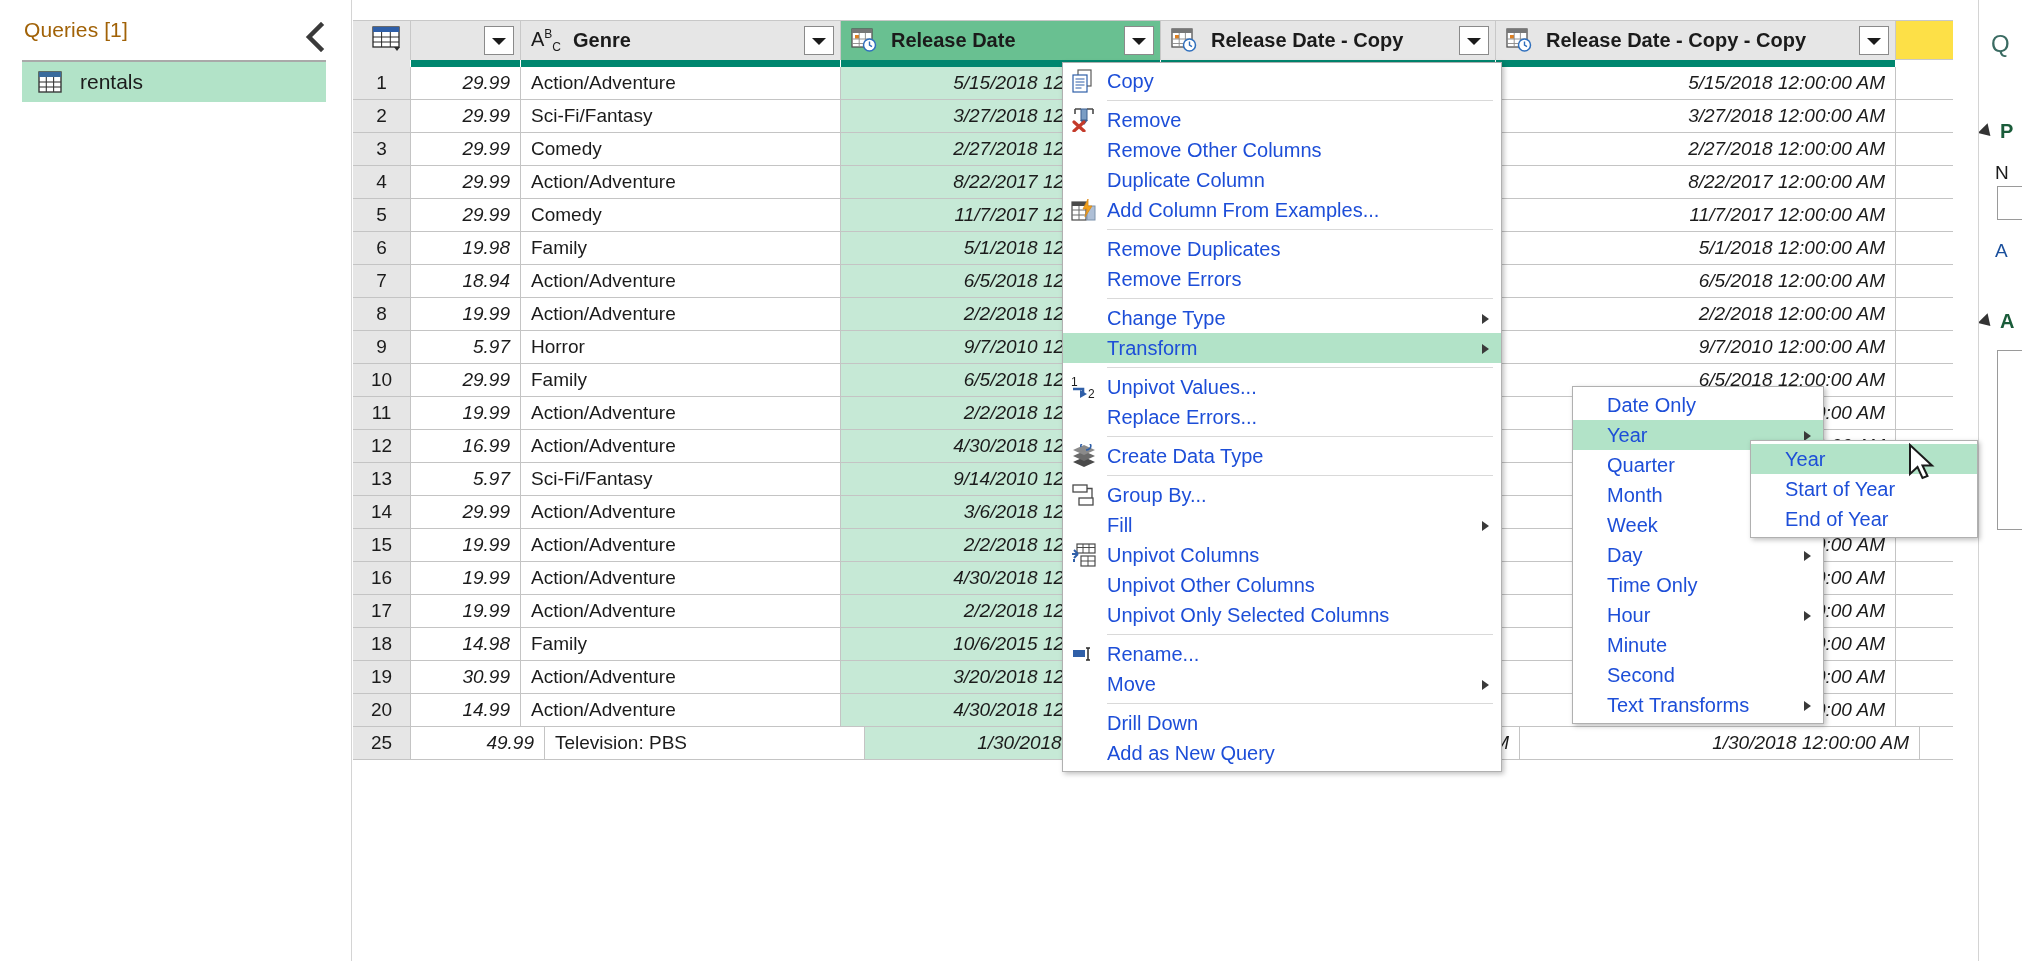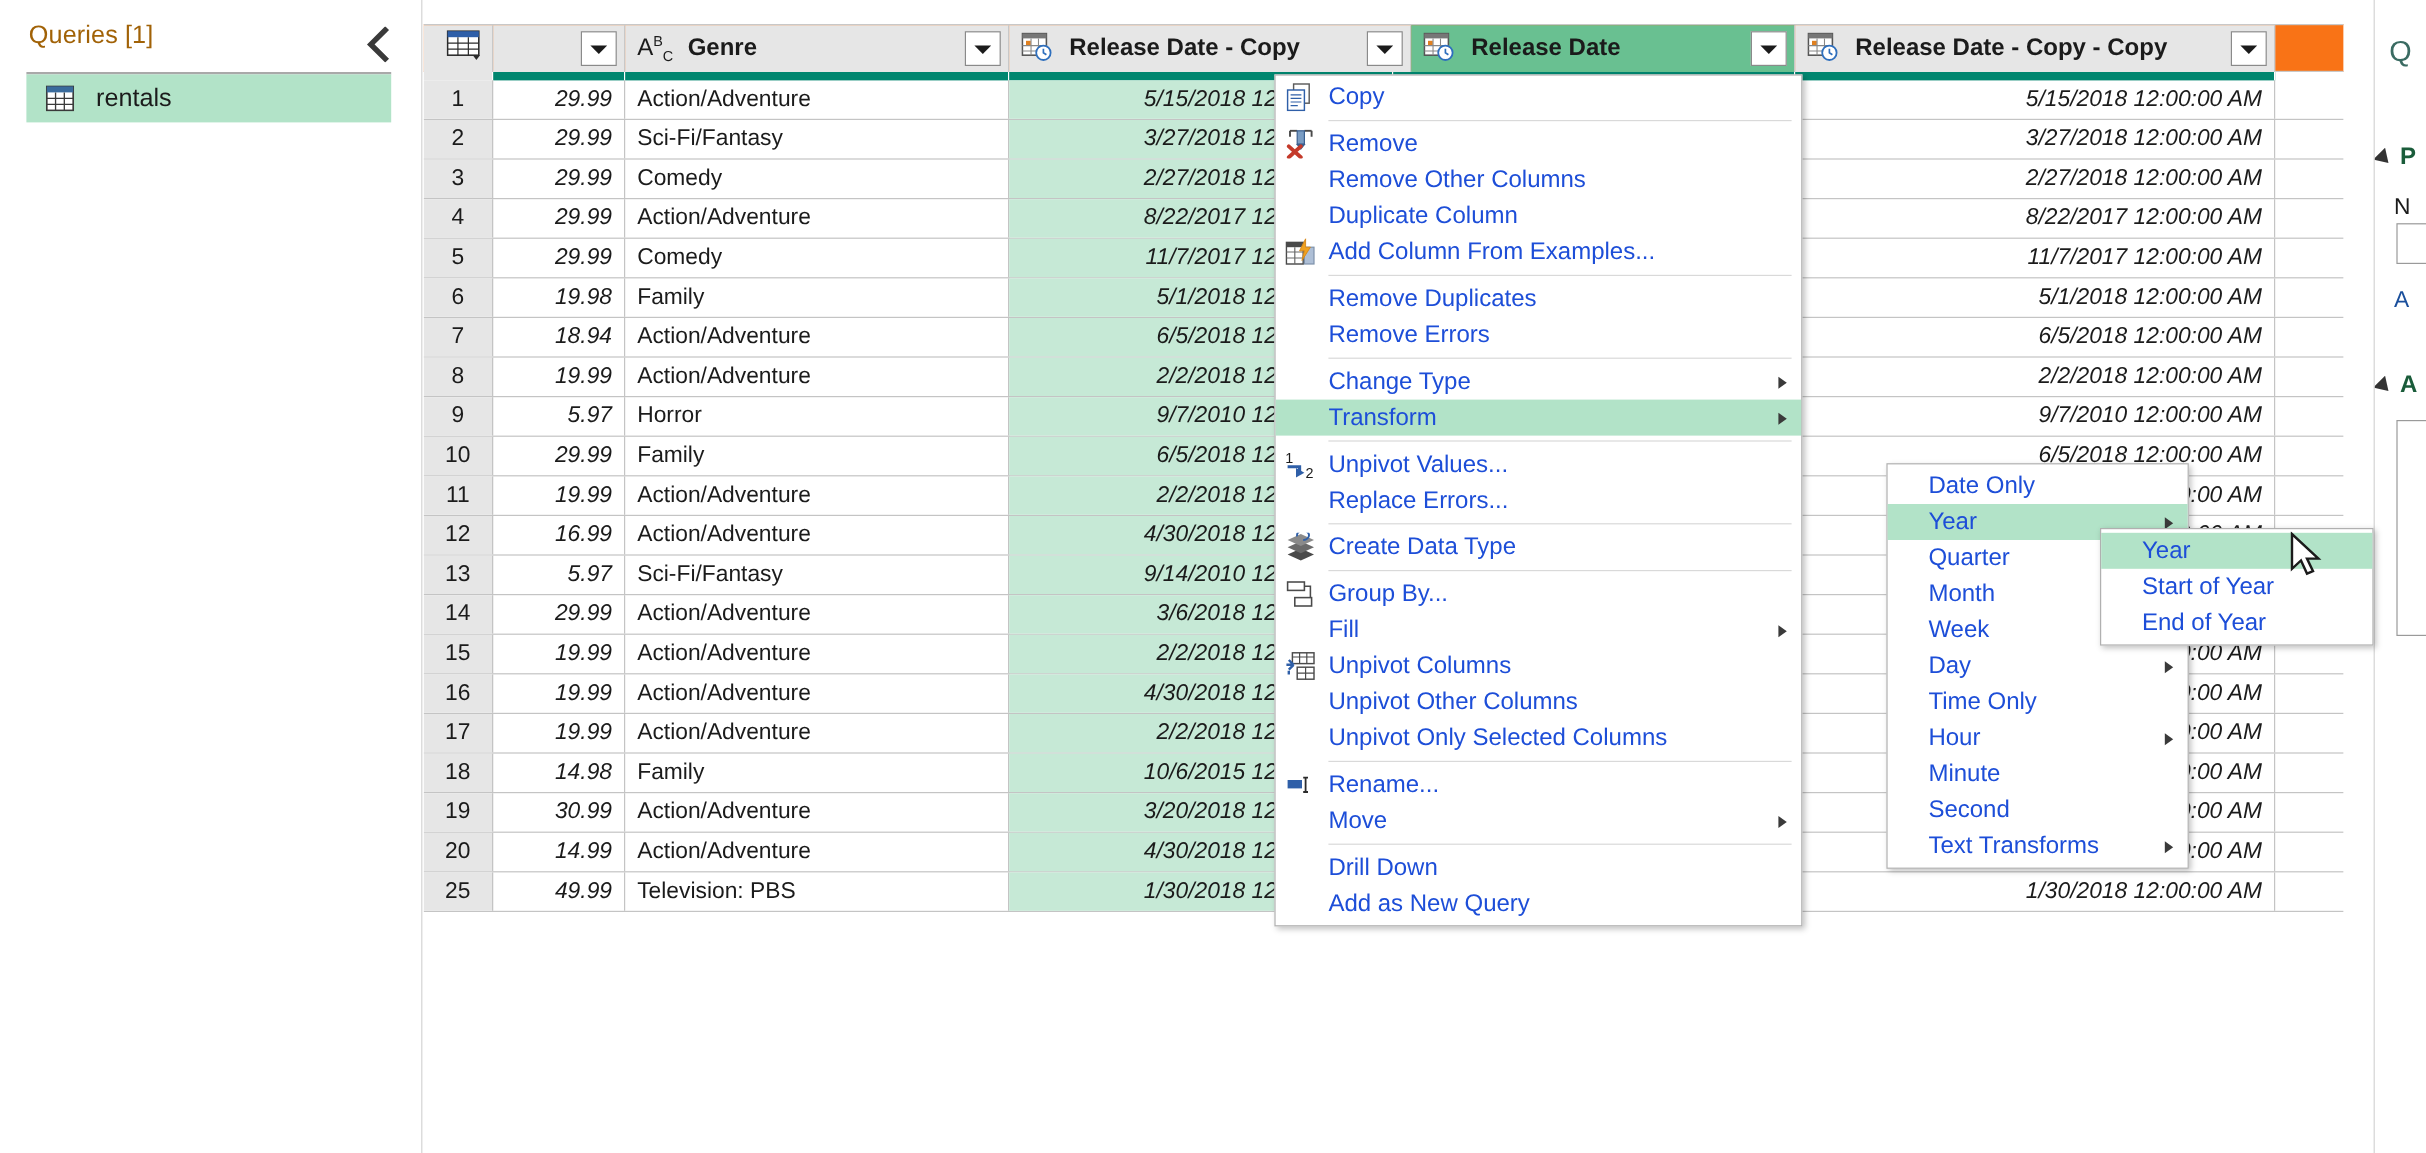--- a/index.html
+++ b/index.html
@@ -54,21 +54,21 @@
   .grid-wrap {
     position: absolute; left: 353px; top: 0;
     width: 1600px; height: 961px;
     overflow: hidden;
     background: #ffffff;
   }
   .grid-headers {
     position: absolute; left: 0; top: 20px;
     height: 40px; width: 1600px;
     display: flex;
-    background: #f97316;
+    background: #fde047;
     border-top: 1px solid #c8c8c8;
     border-bottom: 1px solid #c8c8c8;
   }
   .hcell {
     display: flex; align-items: center;
     height: 39px;
     border-right: 1px solid #c8c8c8;
     background: #e6e6e6;
     position: relative;
     cursor: pointer;
@@ -286,58 +286,58 @@
         </div>
         <div class="hcell" style="width: 320px;">
           <span class="type-ic"><span style="font-size:20px;color:#1b1b1b;font-family:'Liberation Sans',sans-serif;">A<sup style="font-size:12px">B</sup><sub style="font-size:12px">C</sub></span></span>
           <span class="hlabel">Genre</span>
           <span class="drop-btn">
             <svg width="16" height="10" viewBox="0 0 16 10">
               <path d="M1 2 L8 9 L15 2 Z" fill="#1b1b1b"></path>
             </svg>
           </span>
         </div>
+        <div class="hcell sel" style="width: 320px;">
+          <span class="type-ic"><svg width="28" height="26" viewBox="0 0 28 26">
+              <rect x="1" y="3" width="20" height="18" fill="#fff" stroke="#555" stroke-width="1.3"></rect>
+              <rect x="1" y="3" width="20" height="4" fill="#777"></rect>
+              <rect x="4" y="9" width="4" height="3.6" fill="#e08020"></rect>
+              <line x1="8.2" y1="7" x2="8.2" y2="21" stroke="#888" stroke-width=".9"></line>
+              <line x1="14.4" y1="7" x2="14.4" y2="21" stroke="#888" stroke-width=".9"></line>
+              <line x1="1" y1="13" x2="21" y2="13" stroke="#888" stroke-width=".9"></line>
+              <line x1="1" y1="17.5" x2="21" y2="17.5" stroke="#888" stroke-width=".9"></line>
+              <circle cx="18.5" cy="19" r="6" fill="#fff" stroke="#2f6fbd" stroke-width="1.5"></circle>
+              <path d="M18.5 15.6 L18.5 19 L21 20.6" stroke="#2f6fbd" stroke-width="1.4" fill="none"></path>
+            </svg></span>
+          <span class="hlabel">Release Date</span>
+          <span class="drop-btn">
+            <svg width="16" height="10" viewBox="0 0 16 10">
+              <path d="M1 2 L8 9 L15 2 Z" fill="#1b1b1b"></path>
+            </svg>
+          </span>
+        </div>
         <div class="hcell" style="width: 335px;">
           <span class="type-ic"><svg width="28" height="26" viewBox="0 0 28 26">
               <rect x="1" y="3" width="20" height="18" fill="#fff" stroke="#555" stroke-width="1.3"></rect>
               <rect x="1" y="3" width="20" height="4" fill="#777"></rect>
               <rect x="4" y="9" width="4" height="3.6" fill="#e08020"></rect>
               <line x1="8.2" y1="7" x2="8.2" y2="21" stroke="#888" stroke-width=".9"></line>
               <line x1="14.4" y1="7" x2="14.4" y2="21" stroke="#888" stroke-width=".9"></line>
               <line x1="1" y1="13" x2="21" y2="13" stroke="#888" stroke-width=".9"></line>
               <line x1="1" y1="17.5" x2="21" y2="17.5" stroke="#888" stroke-width=".9"></line>
               <circle cx="18.5" cy="19" r="6" fill="#fff" stroke="#2f6fbd" stroke-width="1.5"></circle>
               <path d="M18.5 15.6 L18.5 19 L21 20.6" stroke="#2f6fbd" stroke-width="1.4" fill="none"></path>
             </svg></span>
           <span class="hlabel">Release Date - Copy</span>
           <span class="drop-btn">
             <svg width="16" height="10" viewBox="0 0 16 10">
               <path d="M1 2 L8 9 L15 2 Z" fill="#1b1b1b"></path>
             </svg>
           </span>
         </div>
-        <div class="hcell sel" style="width: 320px;">
-          <span class="type-ic"><svg width="28" height="26" viewBox="0 0 28 26">
-              <rect x="1" y="3" width="20" height="18" fill="#fff" stroke="#555" stroke-width="1.3"></rect>
-              <rect x="1" y="3" width="20" height="4" fill="#777"></rect>
-              <rect x="4" y="9" width="4" height="3.6" fill="#e08020"></rect>
-              <line x1="8.2" y1="7" x2="8.2" y2="21" stroke="#888" stroke-width=".9"></line>
-              <line x1="14.4" y1="7" x2="14.4" y2="21" stroke="#888" stroke-width=".9"></line>
-              <line x1="1" y1="13" x2="21" y2="13" stroke="#888" stroke-width=".9"></line>
-              <line x1="1" y1="17.5" x2="21" y2="17.5" stroke="#888" stroke-width=".9"></line>
-              <circle cx="18.5" cy="19" r="6" fill="#fff" stroke="#2f6fbd" stroke-width="1.5"></circle>
-              <path d="M18.5 15.6 L18.5 19 L21 20.6" stroke="#2f6fbd" stroke-width="1.4" fill="none"></path>
-            </svg></span>
-          <span class="hlabel">Release Date</span>
-          <span class="drop-btn">
-            <svg width="16" height="10" viewBox="0 0 16 10">
-              <path d="M1 2 L8 9 L15 2 Z" fill="#1b1b1b"></path>
-            </svg>
-          </span>
-        </div>
         <div class="hcell" style="width: 400px;">
           <span class="type-ic"><svg width="28" height="26" viewBox="0 0 28 26">
               <rect x="1" y="3" width="20" height="18" fill="#fff" stroke="#555" stroke-width="1.3"></rect>
               <rect x="1" y="3" width="20" height="4" fill="#777"></rect>
               <rect x="4" y="9" width="4" height="3.6" fill="#e08020"></rect>
               <line x1="8.2" y1="7" x2="8.2" y2="21" stroke="#888" stroke-width=".9"></line>
               <line x1="14.4" y1="7" x2="14.4" y2="21" stroke="#888" stroke-width=".9"></line>
               <line x1="1" y1="13" x2="21" y2="13" stroke="#888" stroke-width=".9"></line>
               <line x1="1" y1="17.5" x2="21" y2="17.5" stroke="#888" stroke-width=".9"></line>
               <circle cx="18.5" cy="19" r="6" fill="#fff" stroke="#2f6fbd" stroke-width="1.5"></circle>
@@ -515,21 +515,21 @@
         <div class="grow">
           <div class="gcell rownum">20</div>
           <div class="gcell num" style="width: 110px;">14.99</div>
           <div class="gcell txt" style="width: 320px;">Action/Adventure</div>
           <div class="gcell date selcol" style="width: 320px;">4/30/2018 12:00:00 AM</div>
           <div class="gcell date" style="width: 335px;">4/30/2018 12:00:00 AM</div>
           <div class="gcell date" style="width: 400px;">4/30/2018 12:00:00 AM</div>
         </div>
         <div class="grow">
           <div class="gcell rownum">25</div>
-          <div class="gcell num" style="width: 110px;">49.99</div>
+          <div class="gcell num" style="width: 110px; margin-left: 24px;">49.99</div>
           <div class="gcell txt" style="width: 320px;">Television: PBS</div>
           <div class="gcell date selcol" style="width: 320px;">1/30/2018 12:00:00 AM</div>
           <div class="gcell date" style="width: 335px;">1/30/2018 12:00:00 AM</div>
           <div class="gcell date" style="width: 400px;">1/30/2018 12:00:00 AM</div>
         </div>
       </div>
   </div>
 
   <div class="vscroll">
     <div class="arrow-up">

